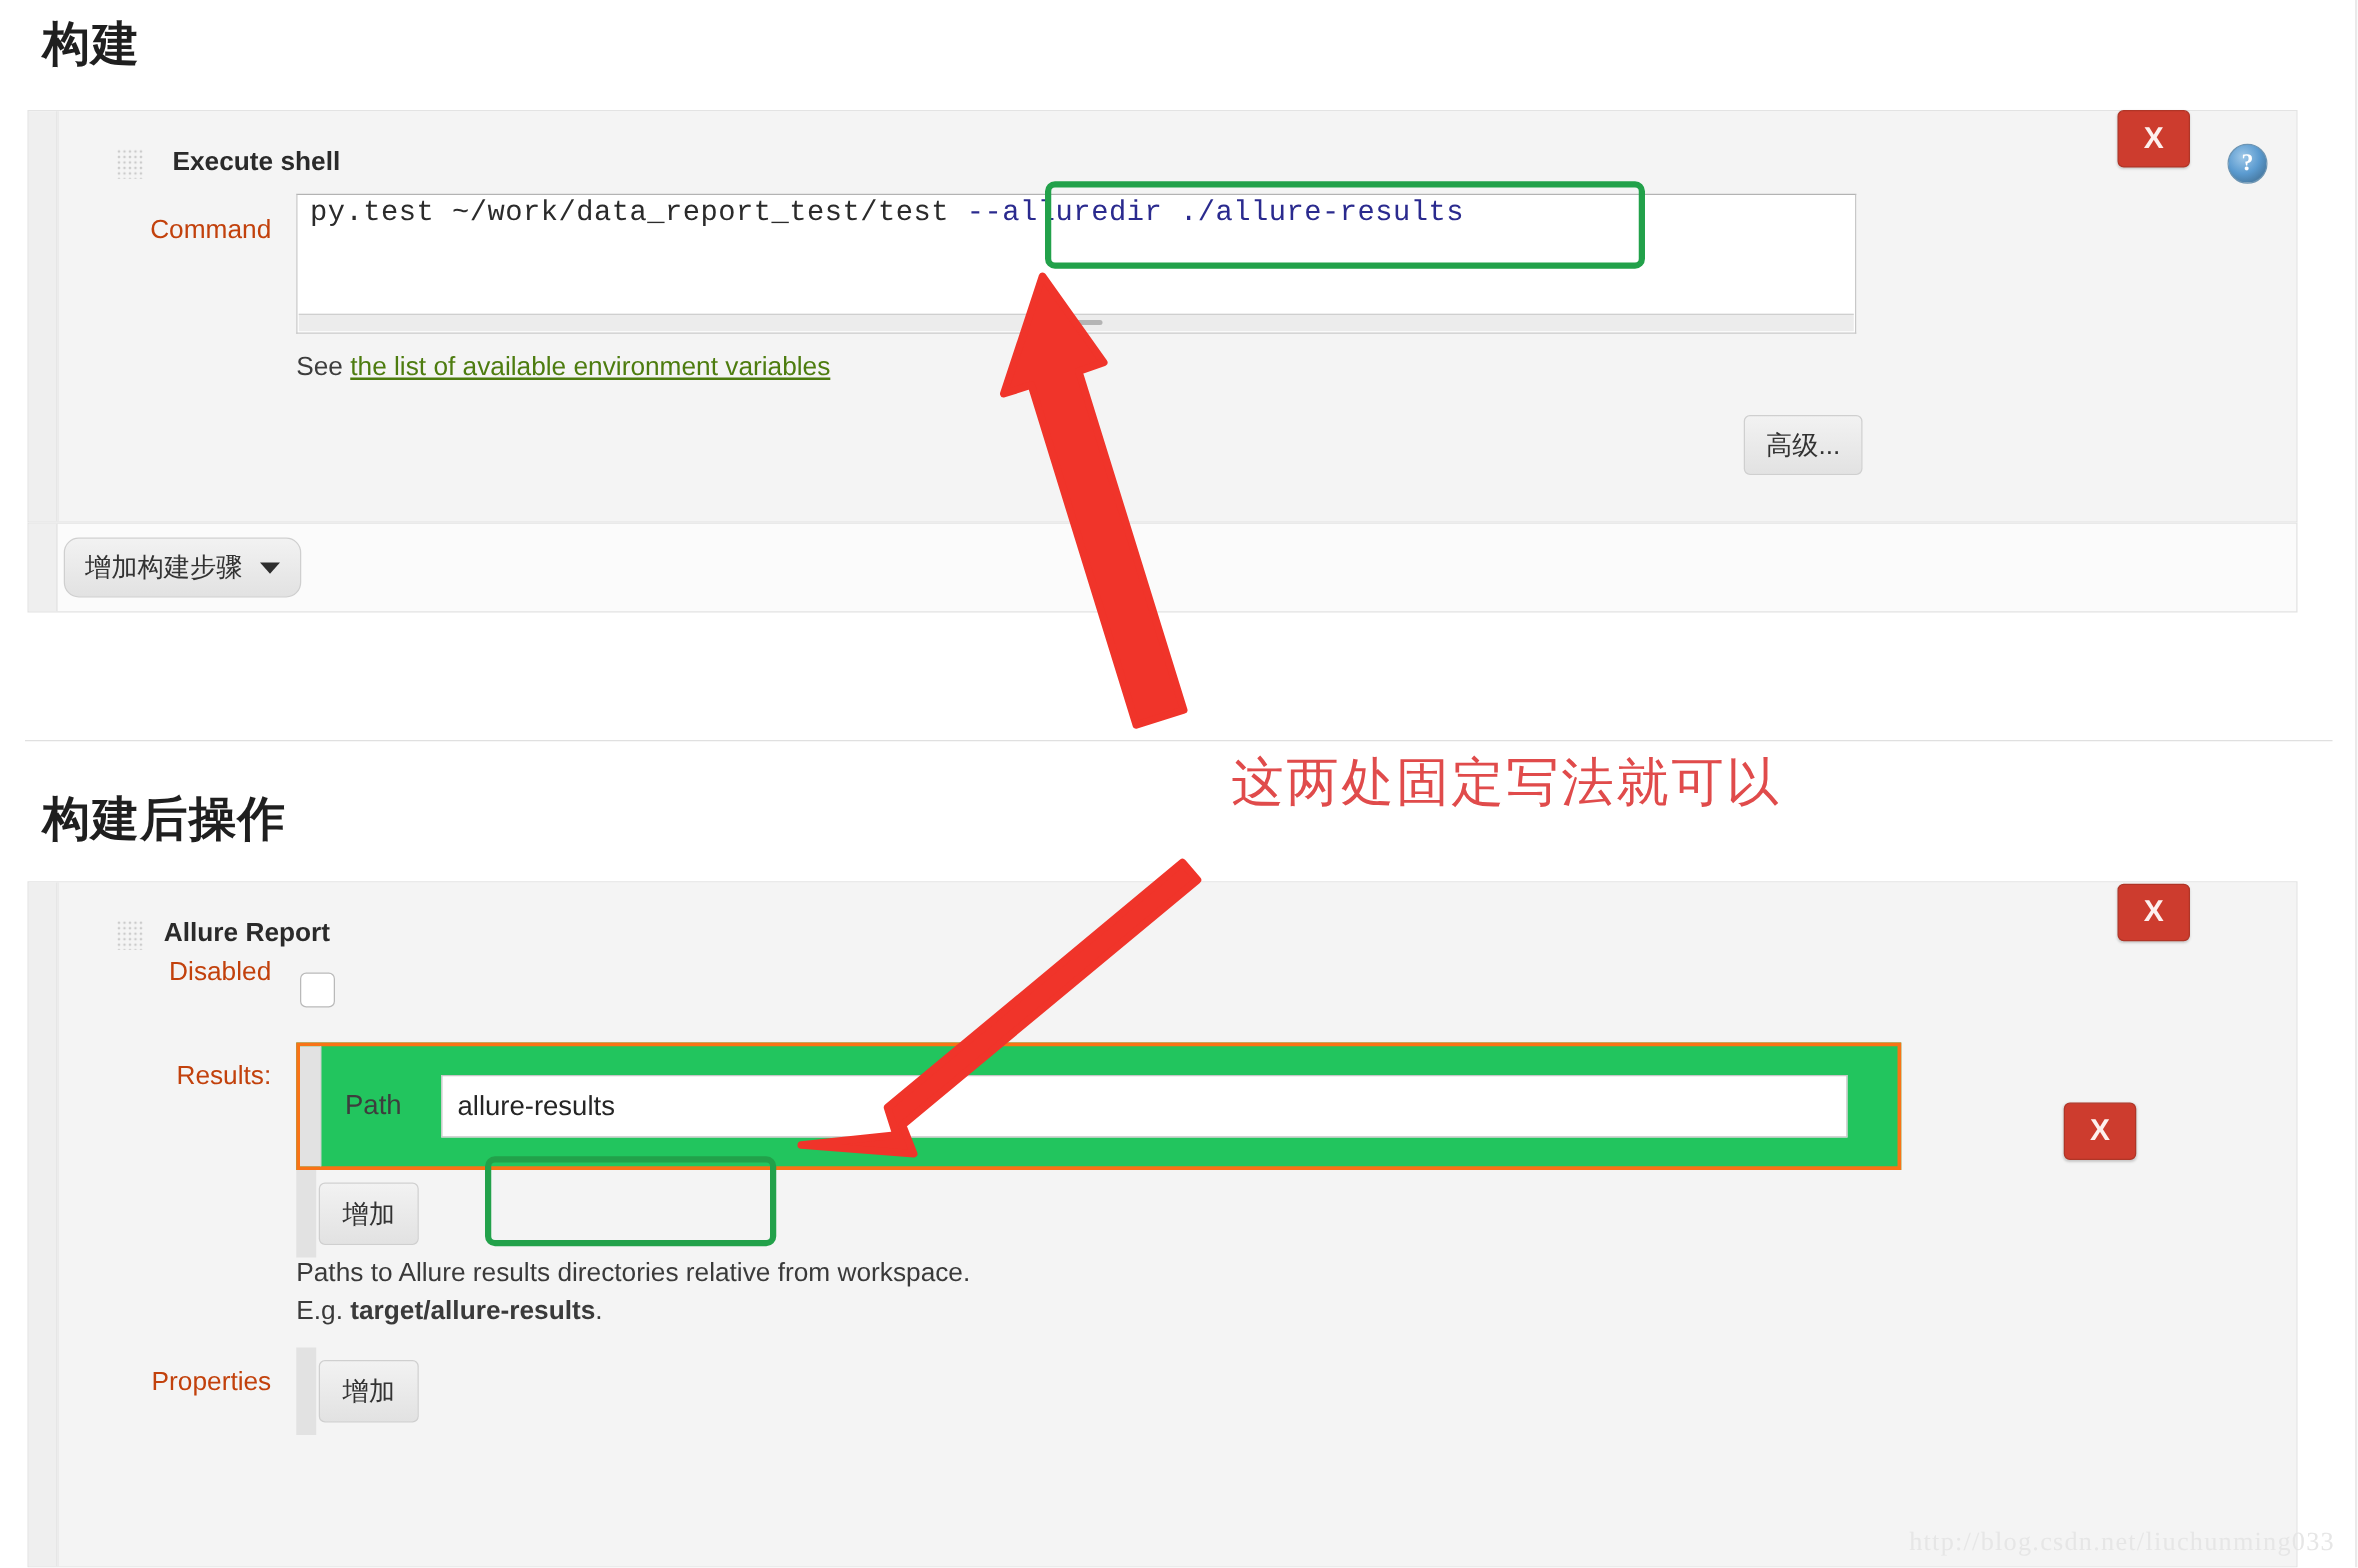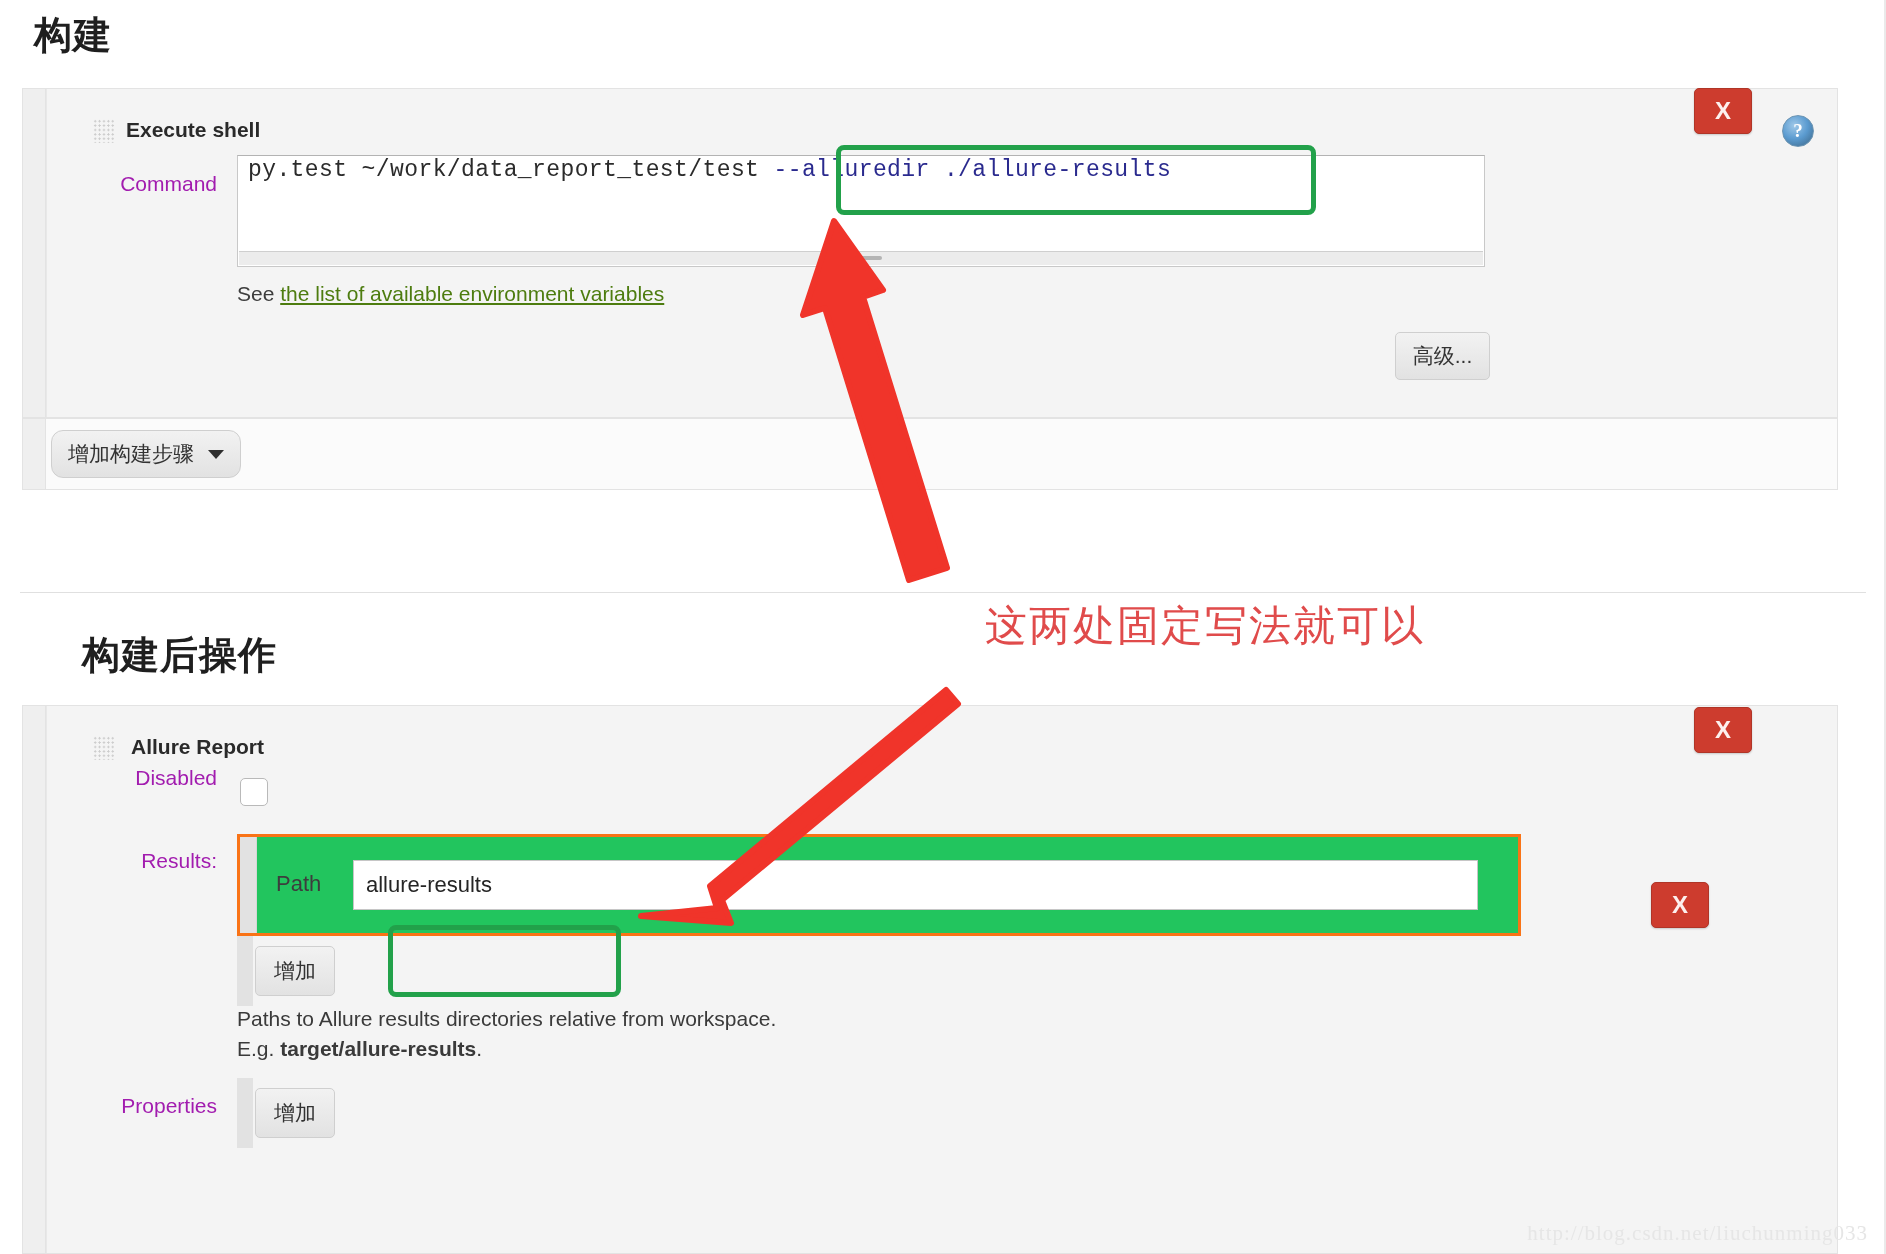--- a/index.html
+++ b/index.html
@@ -26,21 +26,20 @@
   #build-heading {
     position: absolute;
     left: 34px;
     top: 10px;
     text-align: center;
   }
   #post-build-heading {
     position: absolute;
     left: 34px;
     top: 630px;
-    margin-left: 48px;
   }
 
   .hr-divider {
     position: absolute;
     left: 20px;
     width: 1846px;
     height: 1px;
     background: #e0e0e0;
   }
 
@@ -83,21 +82,21 @@
   }
 
   .block-title {
     font-size: 21px;
     font-weight: bold;
     color: #2a2a2a;
   }
 
   .field-label {
     font-size: 21px;
-    color: #a21caf;
+    color: #c2410c;
     text-align: right;
     white-space: nowrap;
   }
 
   
   .cmd-wrap {
     position: absolute;
     background: #ffffff;
     border: 1px solid #c8c8c8;
     border-top-color: #b3b3b3;
@@ -300,21 +299,21 @@
 <body>
 
 <div class="section-heading" id="build-heading">构建</div>
 
 <div class="panel" id="exec-panel" style="left:22px; top:88px; width:1816px; height:330px;">
   <div class="panel-rail"></div>
   <div class="panel-inner">
 
     <div class="drag-dots" style="position:absolute; left:46px; top:30px;"></div>
 
-    <div class="block-title" style="position:absolute; left:79px; top:29px;">Execute shell</div>
+    <div class="block-title" style="position:absolute; left:91px; top:29px;">Execute shell</div>
 
     <div class="field-label" style="position:absolute; left:10px; top:83px; width:160px;">Command</div>
 
     <div class="cmd-wrap" style="left:190px; top:66px; width:1248px; height:112px;">
       <div class="cmd-text"><span>py.test ~/work/data_report_test/test </span><span class="hl">--alluredir ./allure-results</span></div>
       <div class="cmd-scroll"></div>
     </div>
 
     <div class="helper-line" style="left:190px; top:193px;"><span>See </span><a href="#">the list of available environment variables</a></div>
 

